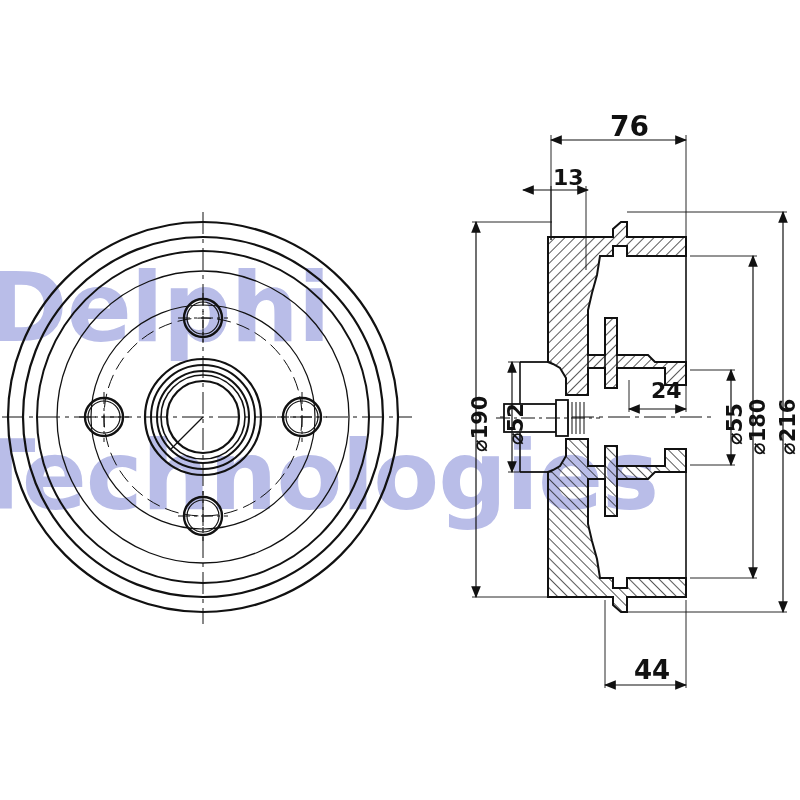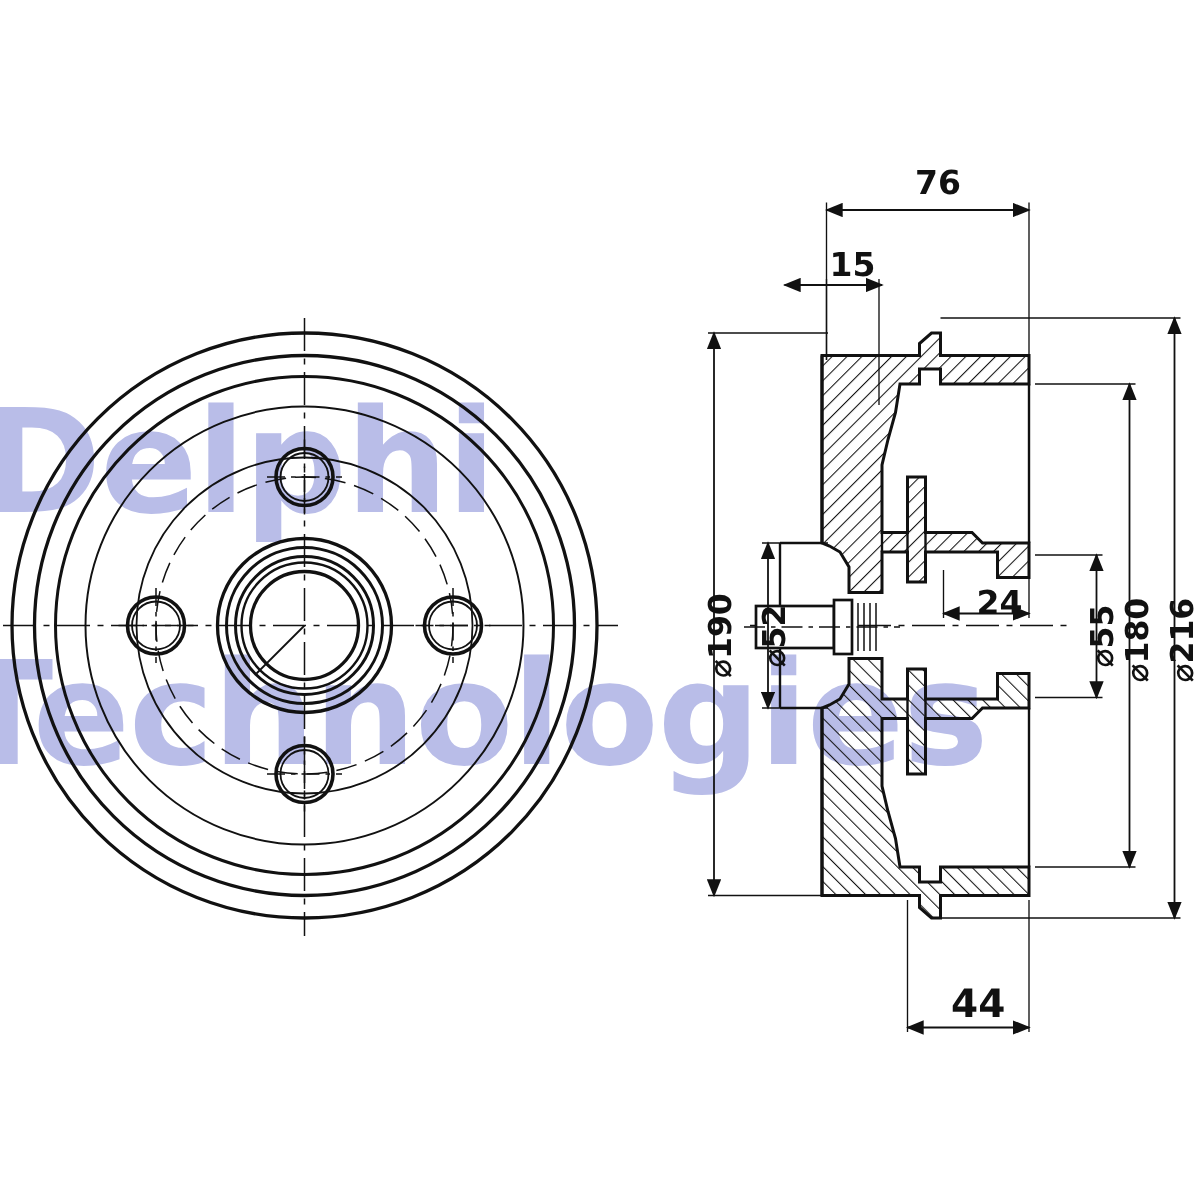--- a/index.html
+++ b/index.html
@@ -294,25 +294,25 @@
         <line x1="690" y1="578" x2="757" y2="578" stroke-width="0.9"></line>
       </g>
       <g stroke="#111" stroke-width="1.2">
         <line x1="783" y1="212" x2="783" y2="612" marker-start="url(#ar-l)" marker-end="url(#ar-r)"></line>
         <line x1="627" y1="212" x2="787" y2="212" stroke-width="0.9"></line>
         <line x1="627" y1="612" x2="787" y2="612" stroke-width="0.9"></line>
       </g>
     </g>
   </svg>
 
-  <div class="dimtext" style="left:610px; top:110px; font-size:22px;">76</div>
-
-  <div class="dimtext" style="left:553px; top:165px; font-size:22px;">15</div>
-
-  <div class="dimtext" style="left:651px; top:378px; font-size:22px;margin-top:12px;">24</div>
+  <div class="dimtext" style="left:610px; top:110px; font-size:28px;">76</div>
+
+  <div class="dimtext" style="left:553px; top:165px; font-size:22px;">13</div>
+
+  <div class="dimtext" style="left:651px; top:378px; font-size:22px;">24</div>
 
   <div class="dimtext" style="left:634px; top:655px; font-size:26px;">44</div>
 
   <div class="dimtext vert" style="left:468px; top:452px; font-size:21px;">⌀190</div>
 
   <div class="dimtext vert" style="left:504px; top:445px; font-size:21px;">⌀52</div>
 
   <div class="dimtext vert" style="left:723px; top:445px; font-size:21px;">⌀55</div>
 
   <div class="dimtext vert" style="left:746px; top:455px; font-size:21px;">⌀180</div>

